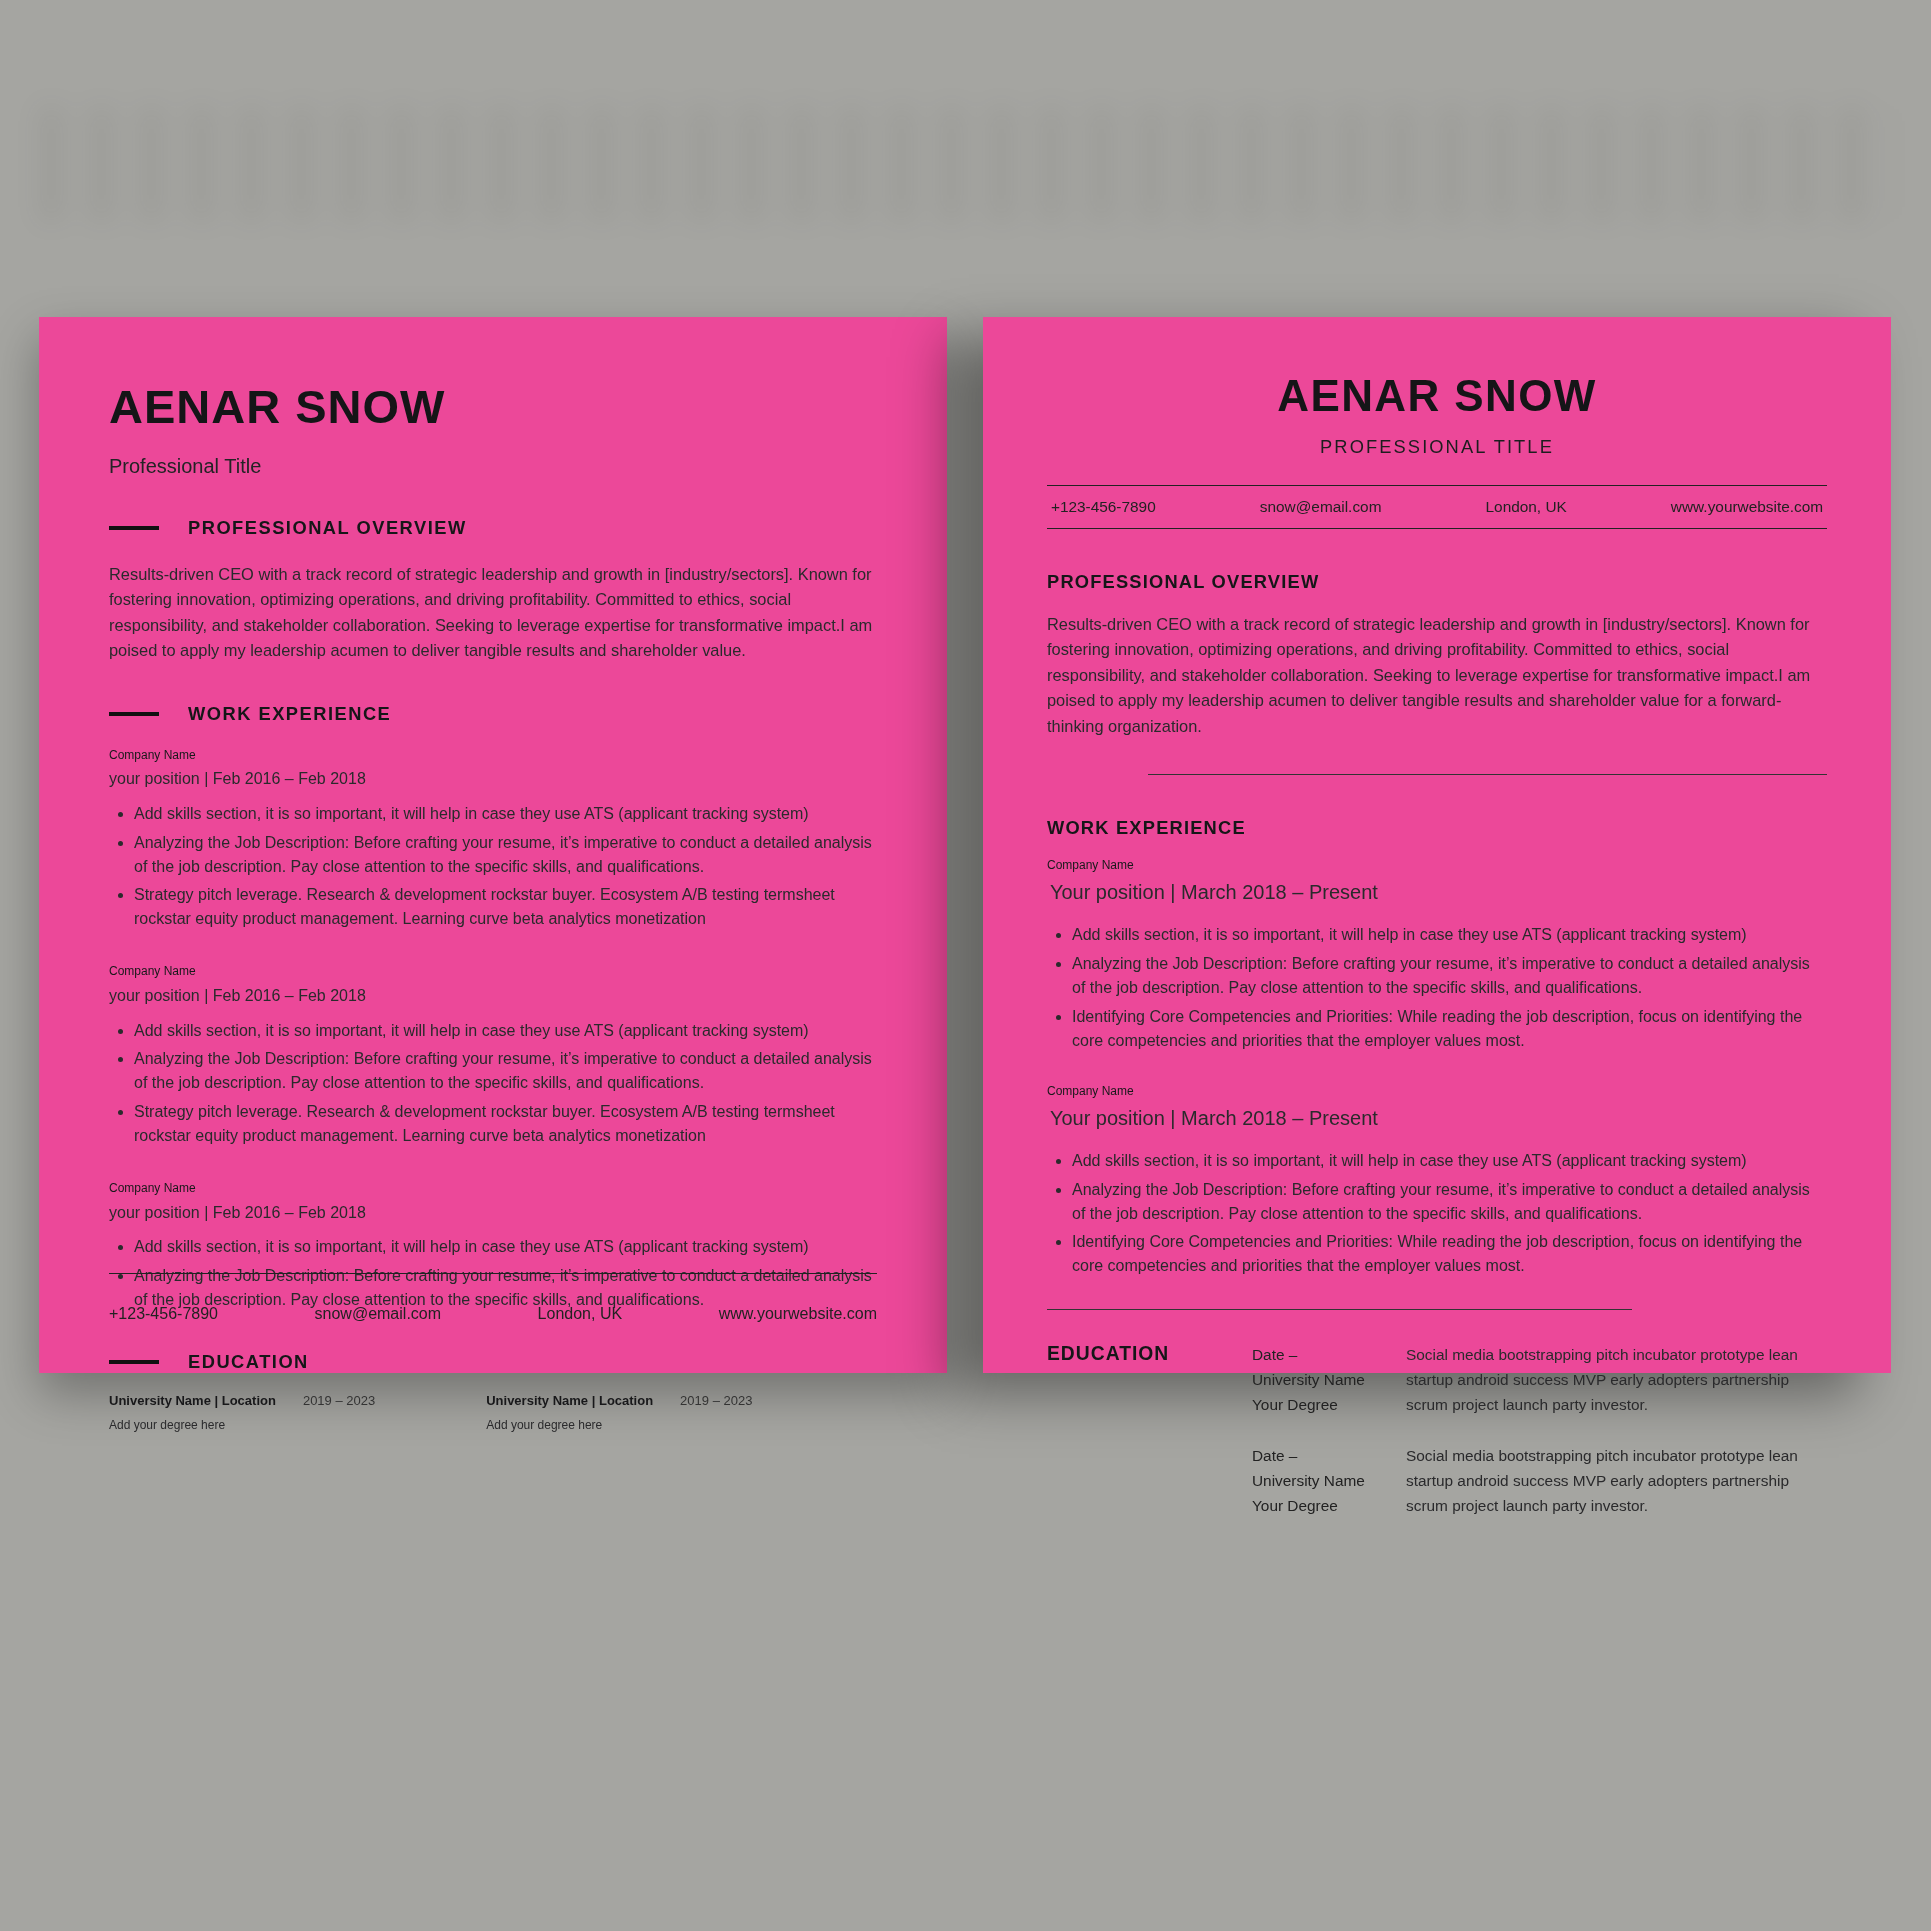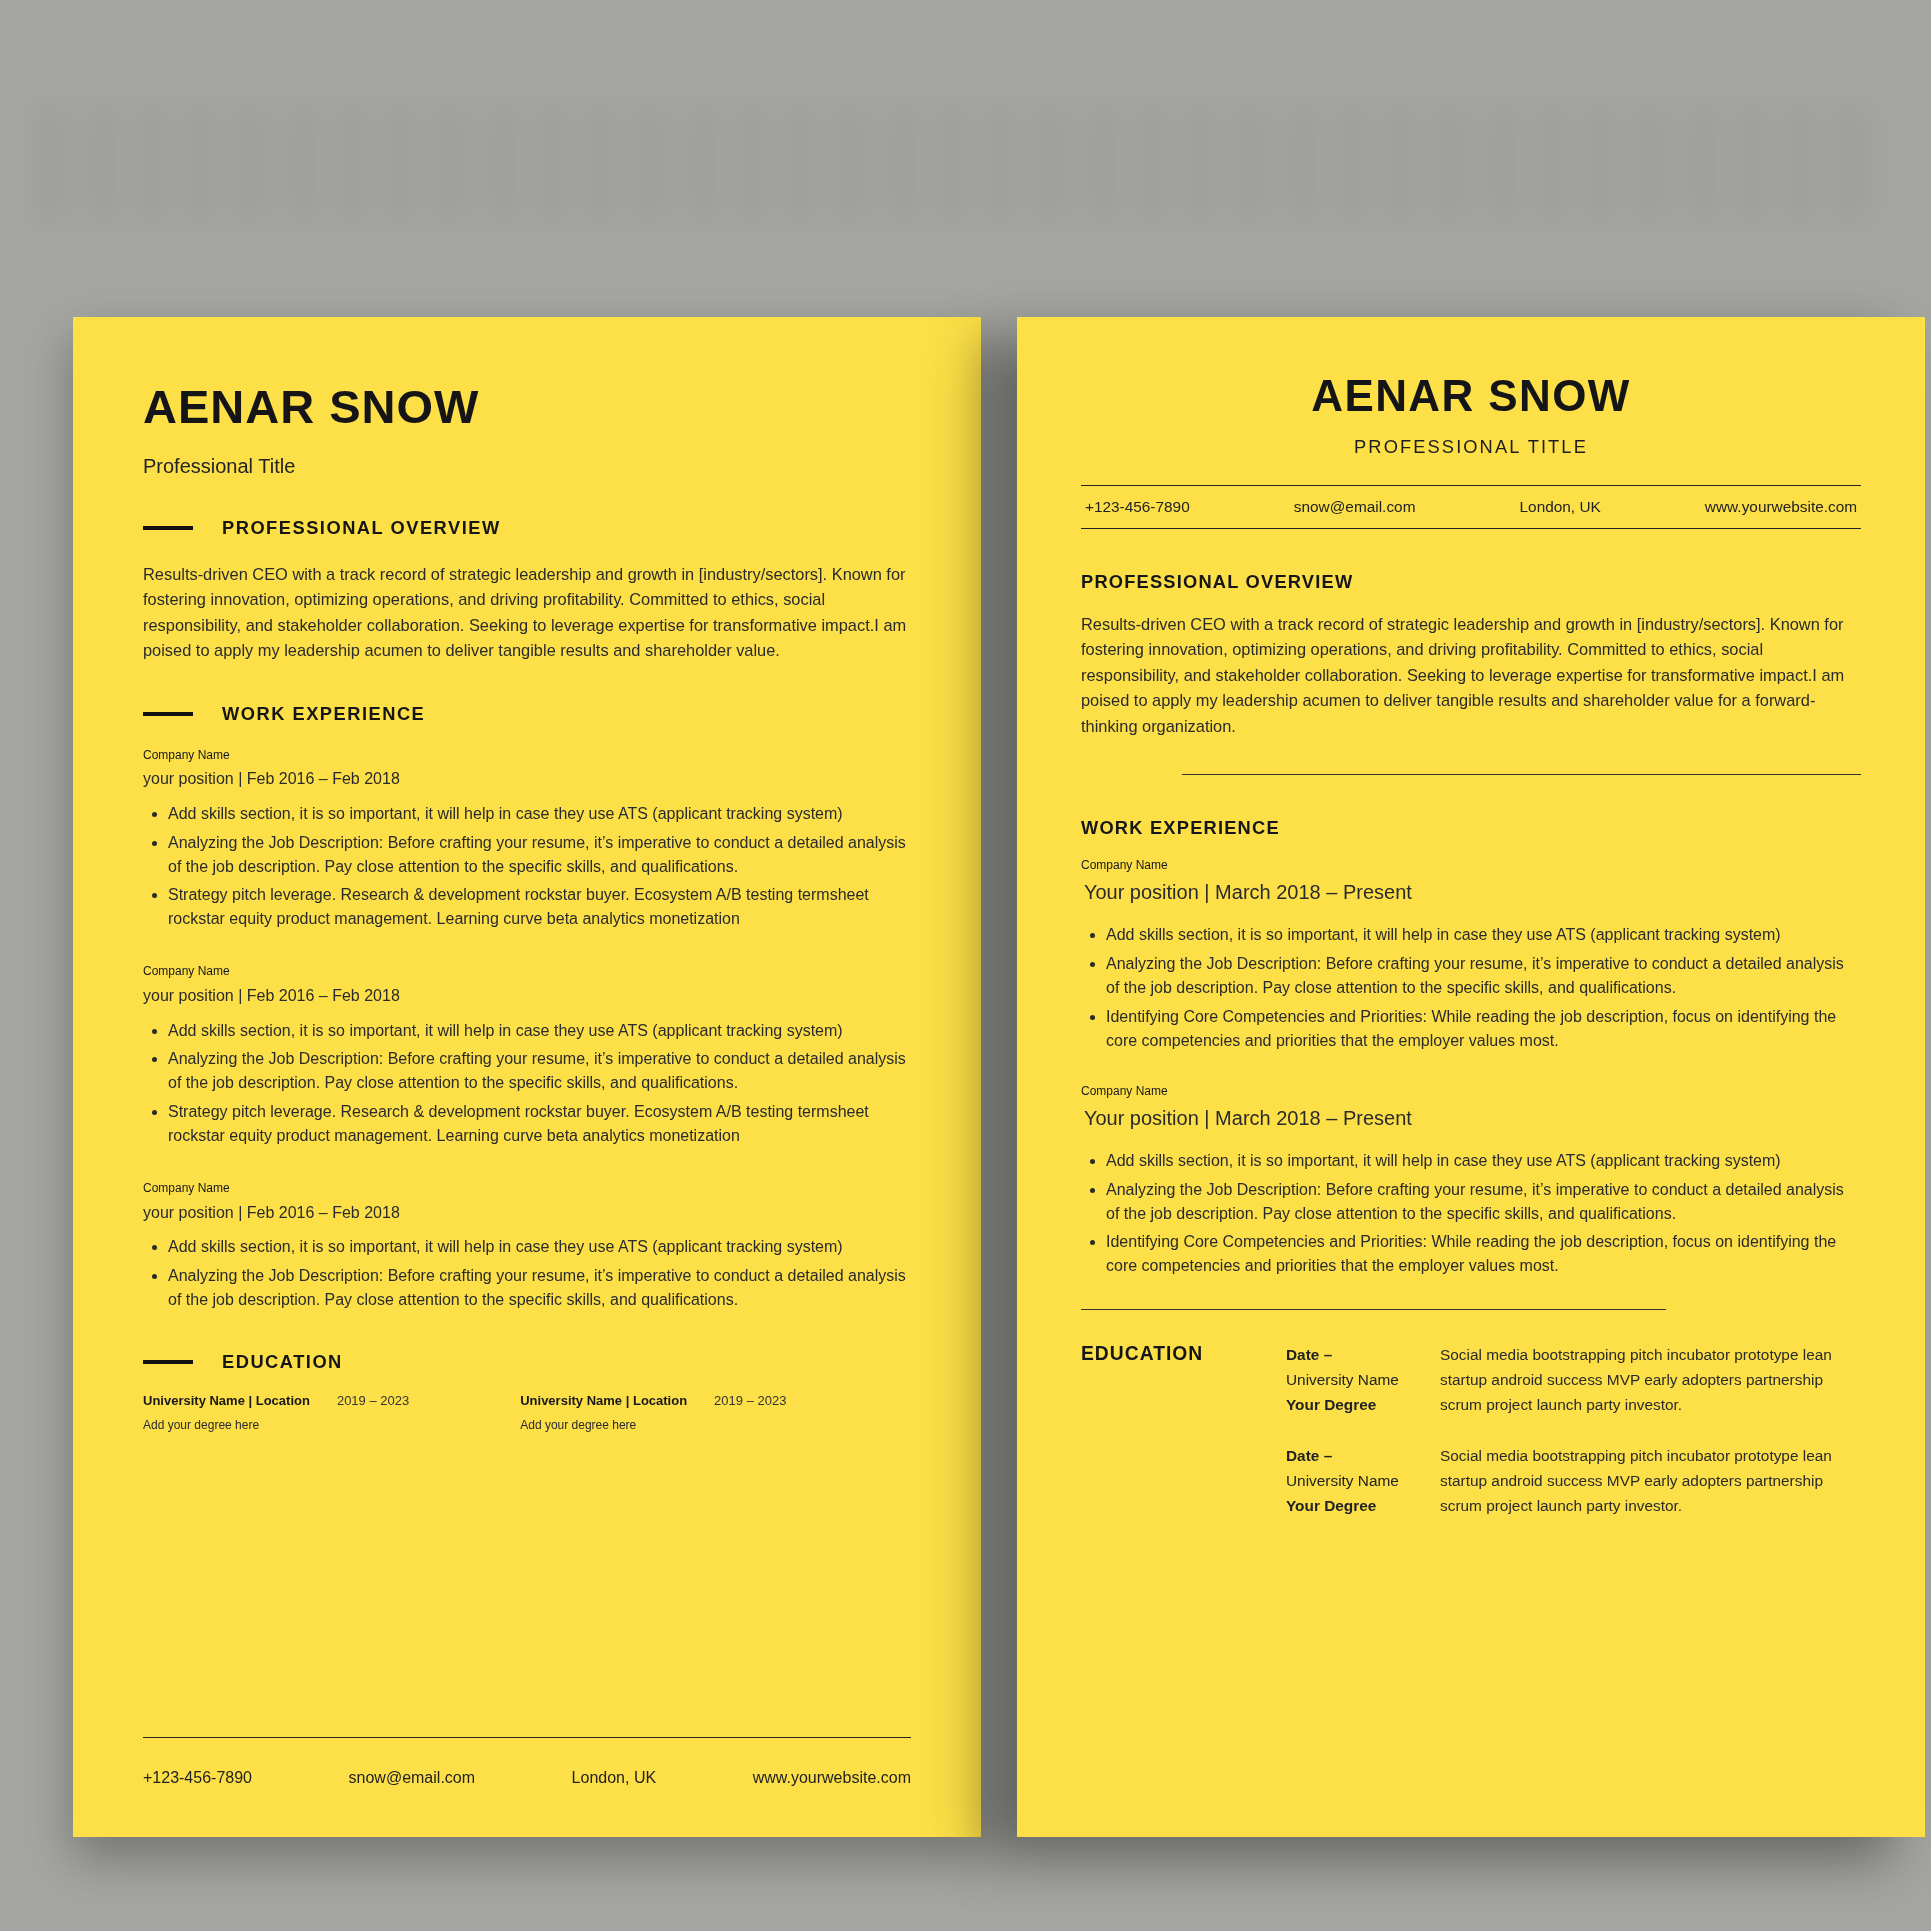--- a/index.html
+++ b/index.html
@@ -16,23 +16,22 @@
     top: 106px; left: 39px; right: 39px; height: 116px;
     background: repeating-linear-gradient(90deg,
       rgba(70,70,66,0.28) 0 25px, rgba(165,165,161,0) 25px 50px);
     filter: blur(13.5px);
     opacity: 0.30;
   }
   .page {
     position: absolute;
     top: 317px;
     width: 908px;
-    height: 1520px;
-    background: #fde047;
-    margin-left: 34px;
+    height: 1056px;
+    background: #ec4899;
   }
   .page-left {
     left: 39px;
     padding: 62px 70px;
     box-shadow: 0 21px 46px rgba(0,0,0,0.30);
   }
   .page-right {
     left: 983px;
     padding: 54px 64px;
     box-shadow: -33px 21px 53px rgba(0,0,0,0.40);
@@ -148,21 +147,21 @@
     width: 205px;
     flex: 0 0 auto;
     font-size: 19.3px;
     font-weight: 700;
     letter-spacing: 1px;
     color: #161618;
   }
   .edu2-entries { flex: 1; display: flex; flex-direction: column; gap: 27px; }
   .edu2-entry { display: flex; }
   .edu2-left { width: 154px; flex: 0 0 auto; font-size: 15.4px; line-height: 1.6; color: #222; }
-  .edu2-left .b { font-weight: 700; }
+  .edu2-left .b { font-weight: 400; }
   .edu2-desc { flex: 1; font-size: 15.4px; line-height: 1.6; color: #2a2a2c; }
 </style>
 </head>
 <body>
 
 <div class="watermark"></div>
 
 <div class="page page-left">
 
   <h1 class="name-left">AENAR SNOW</h1>

